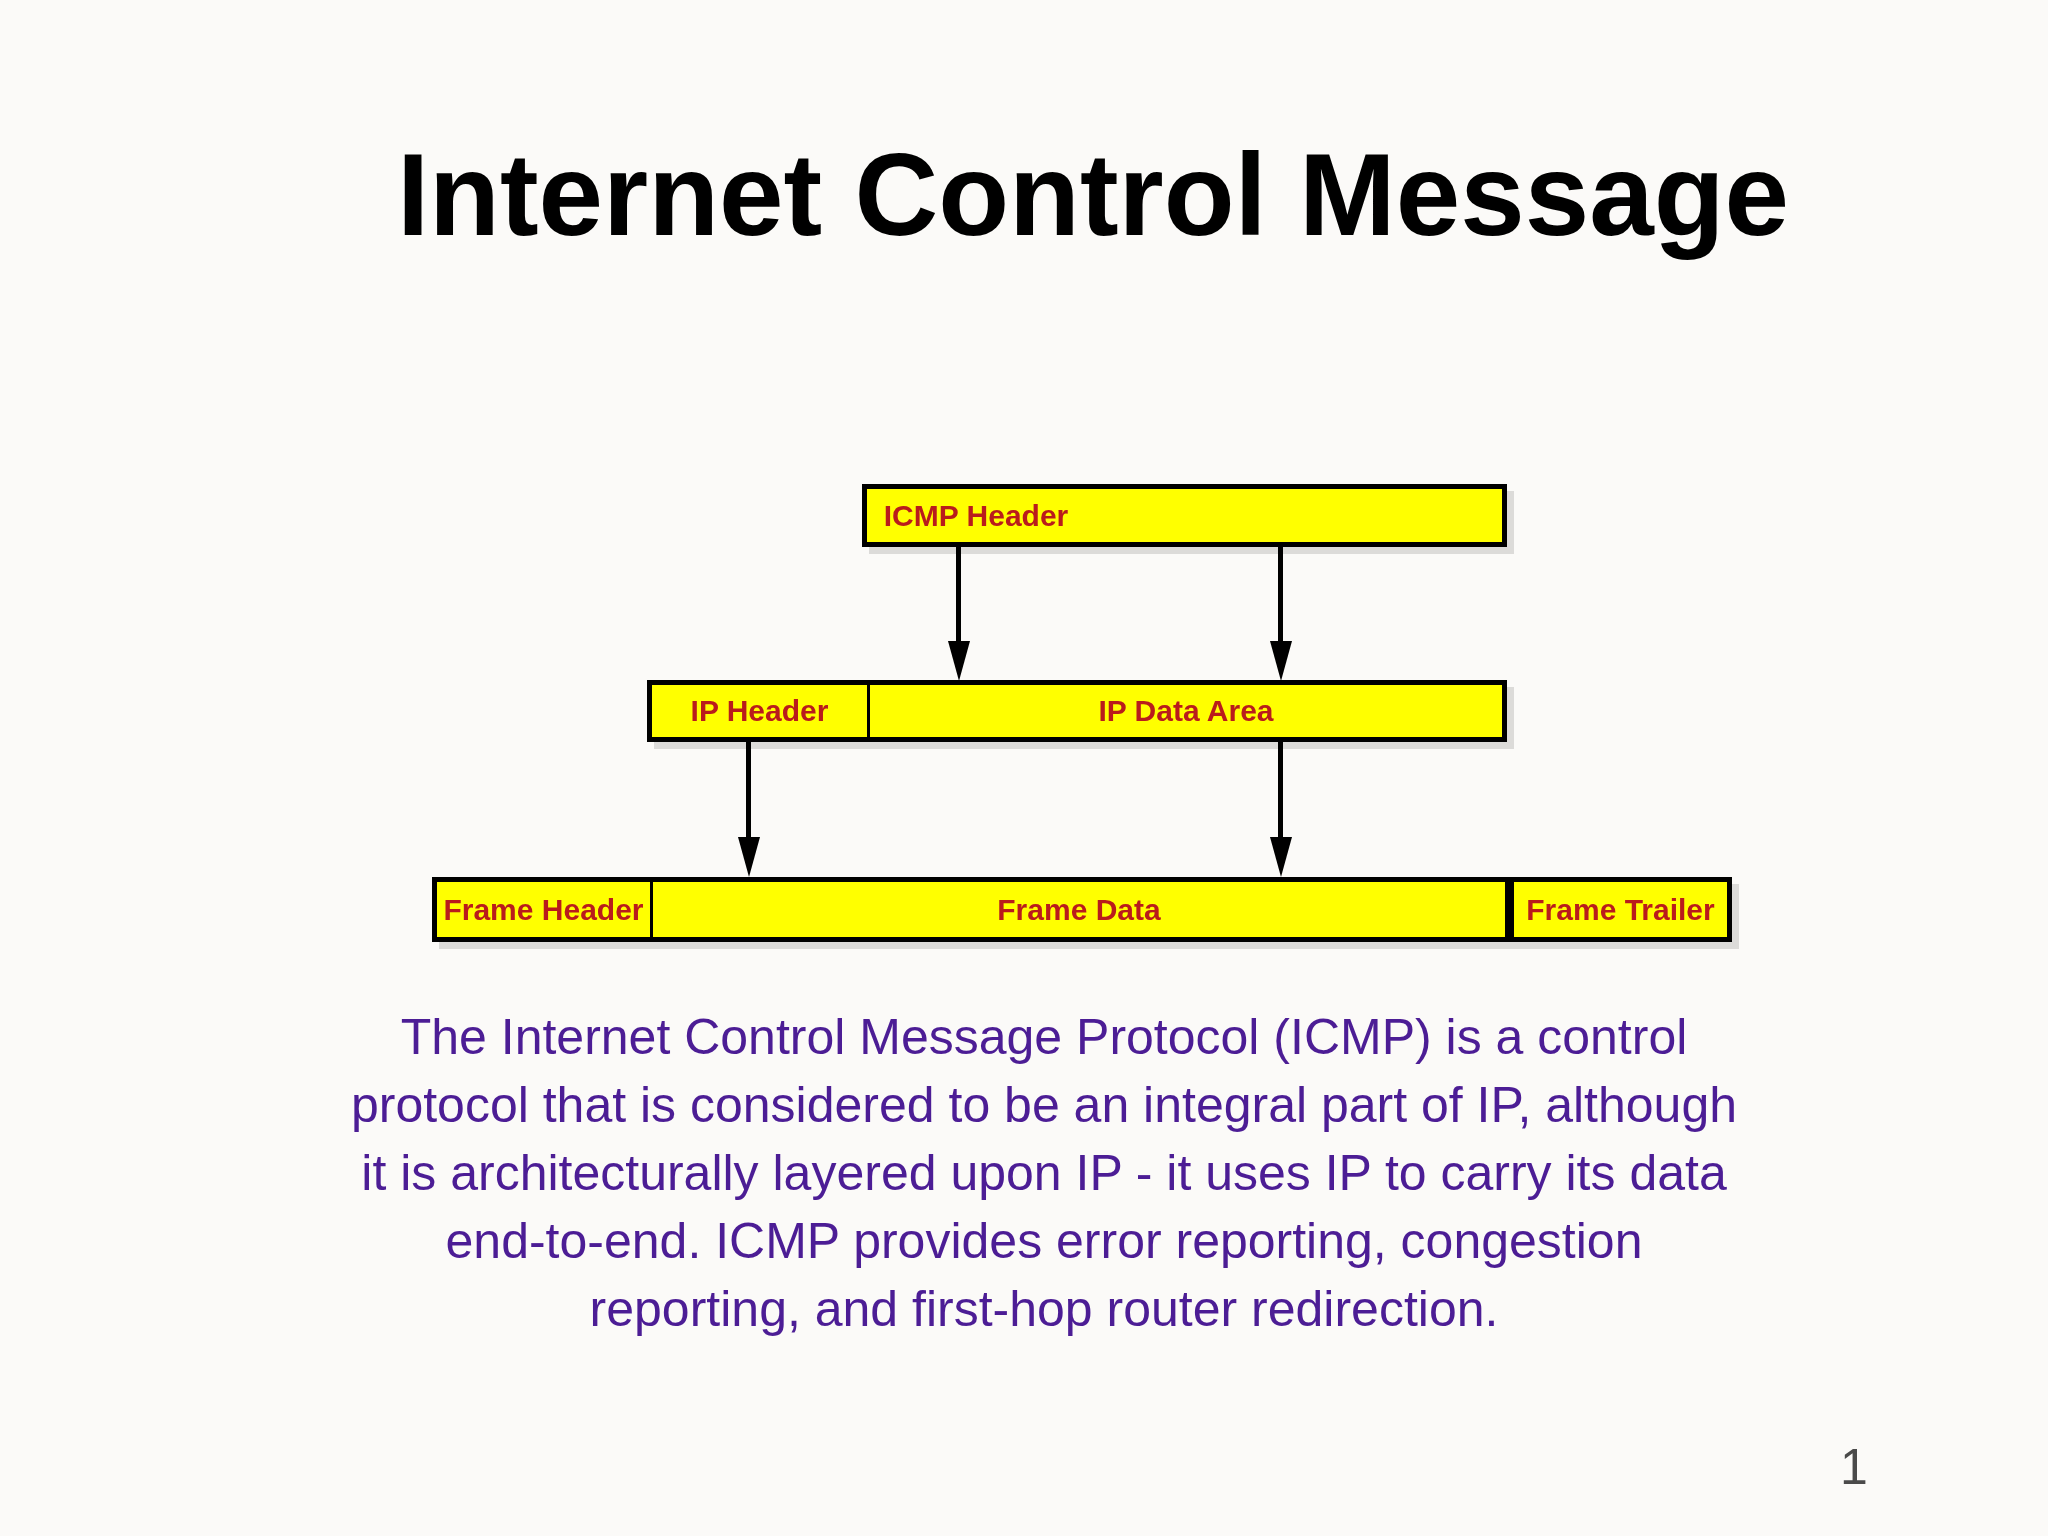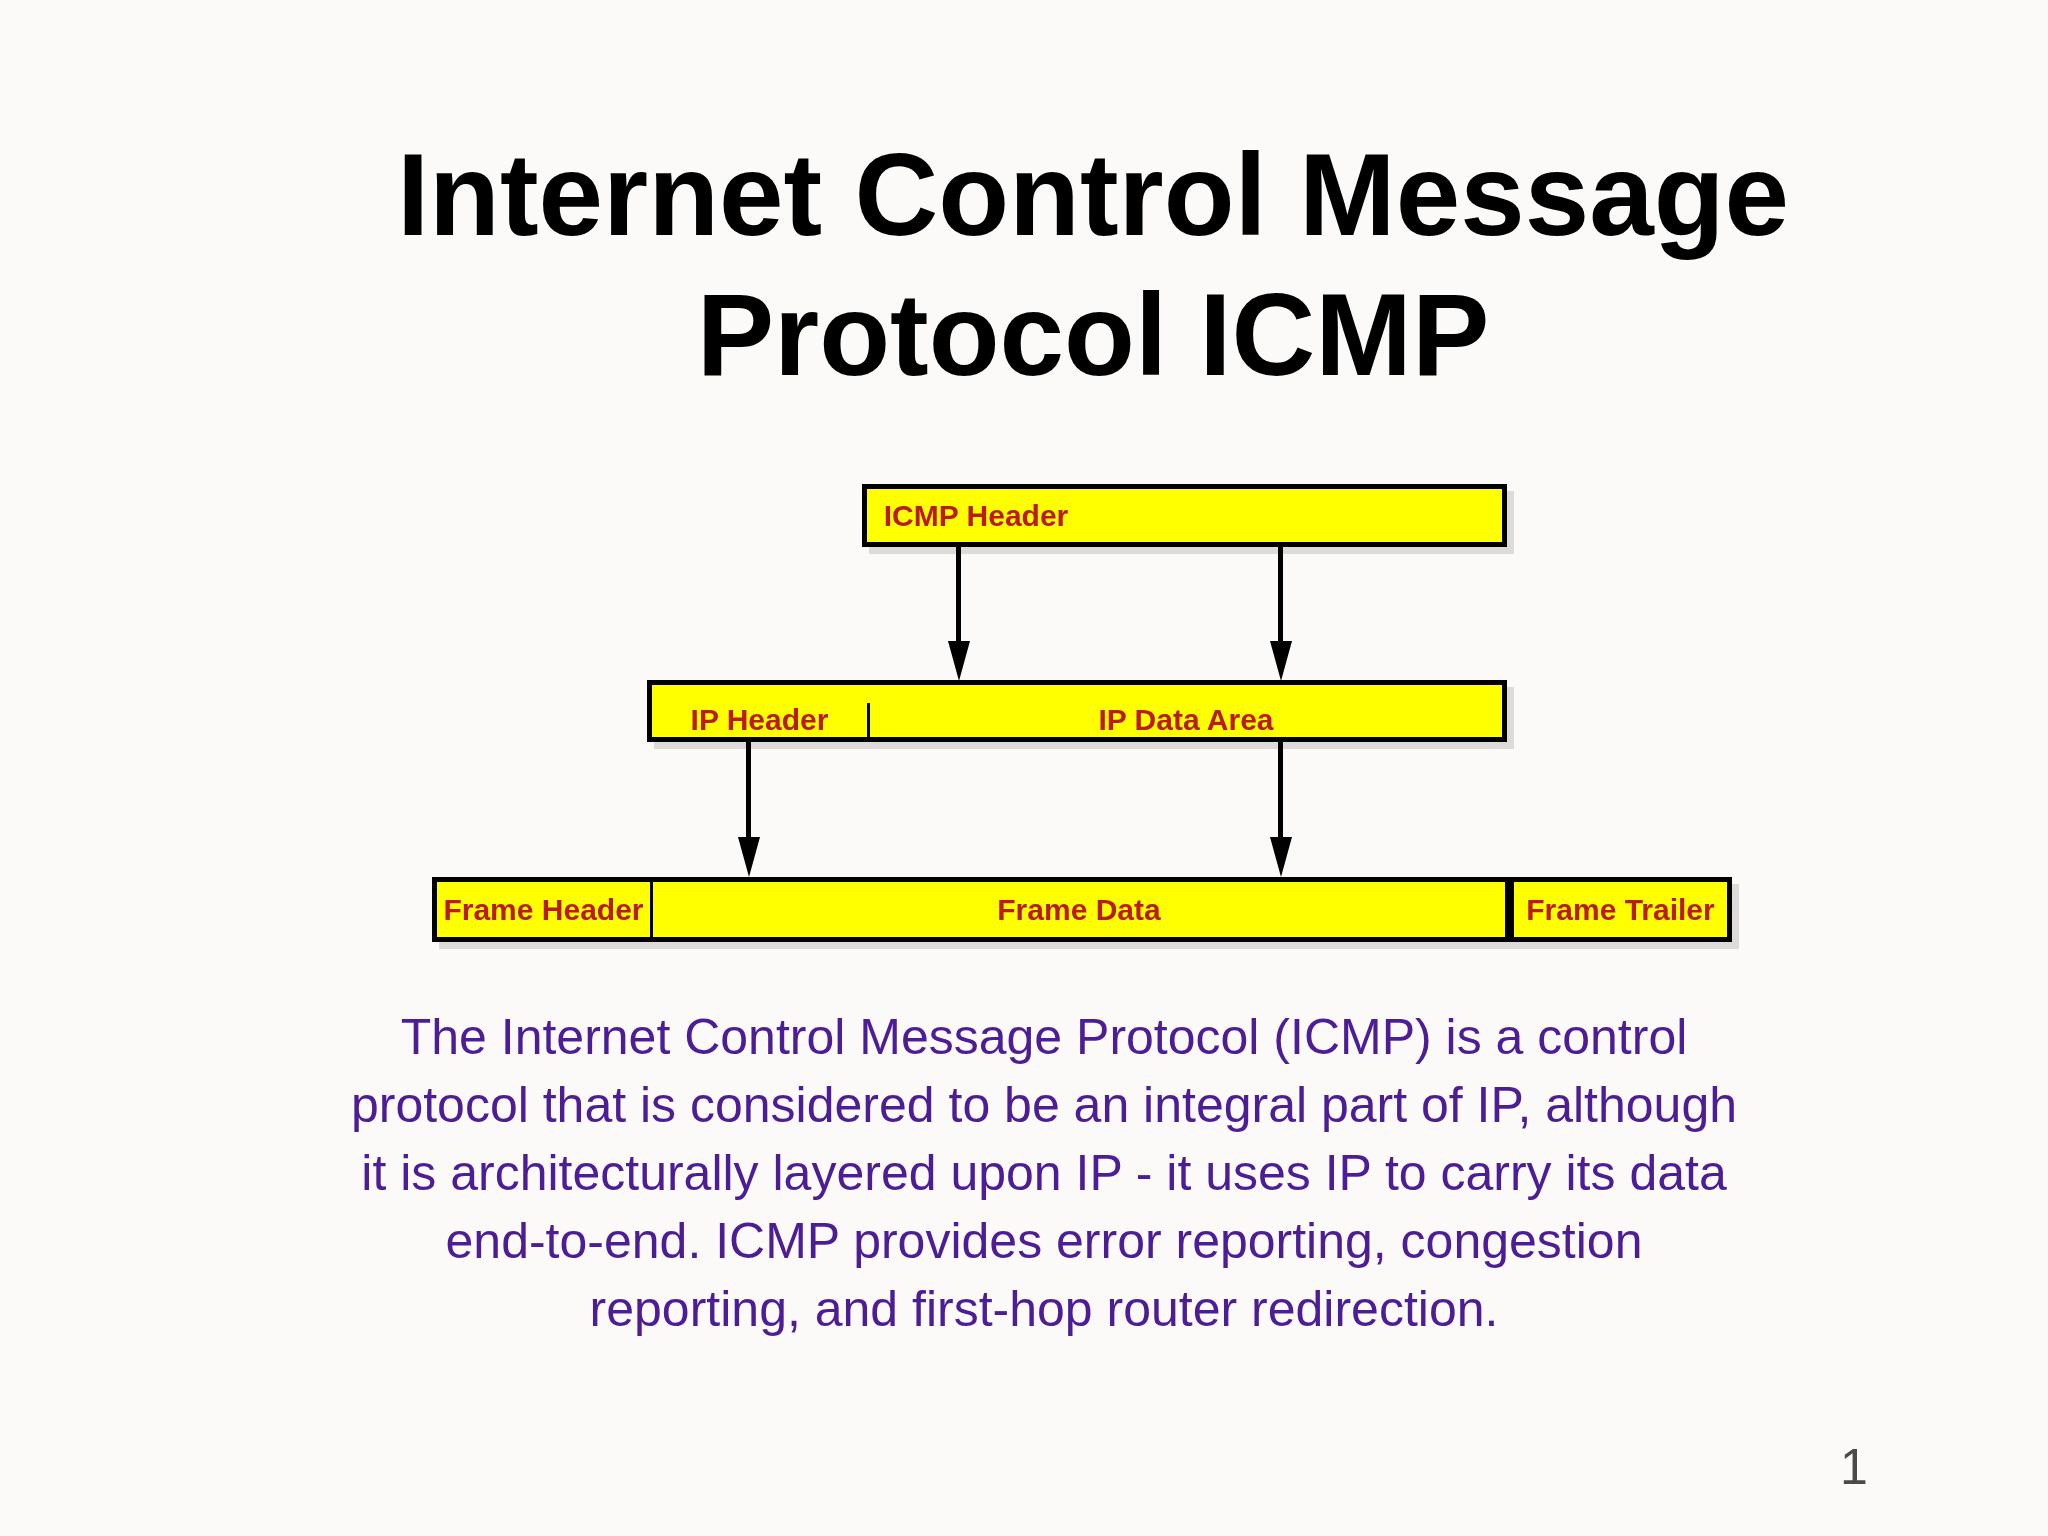--- a/index.html
+++ b/index.html
@@ -102,33 +102,32 @@
     color: #4a4a4a;
   }
 </style>
 </head>
 <body>
 
 <div class="slide">
 
   <h1 class="title">
     <span>Internet Control Message</span>
-    <span>Protocol ICMP</span>
   </h1>
 
   <div>
 
     <div class="box-row row-icmp" style="background: rgb(255, 255, 0); border-color: rgb(0, 0, 0);">
       <div class="box-cell cell-icmp-header">ICMP Header</div>
     </div>
 
     <div class="arrow arrow-a"></div>
     <div class="arrow arrow-b"></div>
 
-    <div class="box-row row-ip" style="background: rgb(255, 255, 0); border-color: rgb(0, 0, 0); align-items: flex-end;">
+    <div class="box-row row-ip" style="background: rgb(255, 255, 0); border-color: rgb(0, 0, 0);">
       <div class="box-cell cell-ip-header">IP Header</div>
       <div class="box-cell cell-ip-data sep-thin">IP Data Area</div>
     </div>
 
     <div class="arrow arrow-c"></div>
     <div class="arrow arrow-d"></div>
 
     <div class="box-row row-frame" style="background: rgb(255, 255, 0); border-color: rgb(0, 0, 0);">
       <div class="box-cell cell-frame-header">Frame Header</div>
       <div class="box-cell cell-frame-data sep-thin">Frame Data</div>

